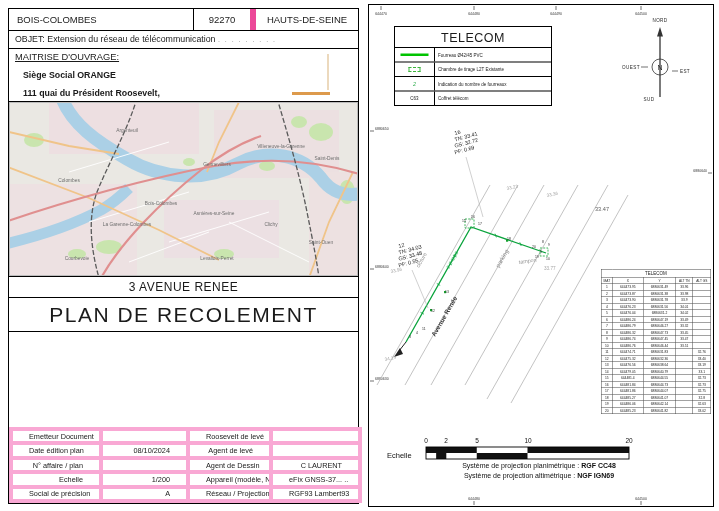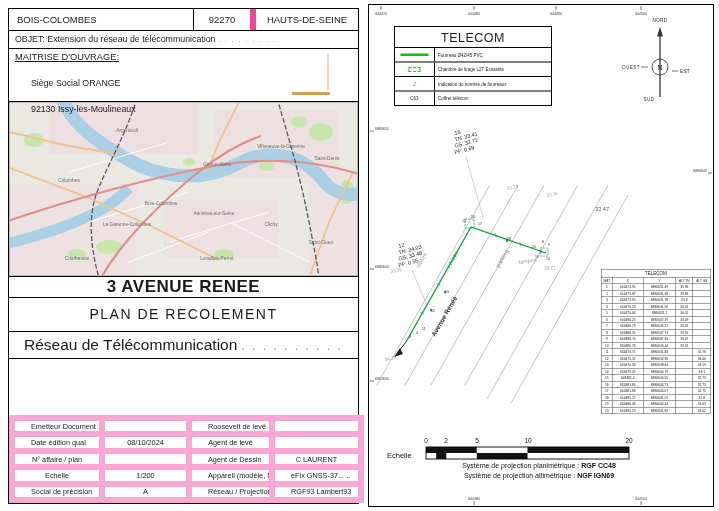--- a/index.html
+++ b/index.html
@@ -10,32 +10,32 @@
   #left{left:8px;top:8px;width:351px;height:496px;display:flex;flex-direction:column;}
   .lp-header{display:flex;border-bottom:1px solid #000;height:21px;font-size:9.5px;align-items:stretch;}
   .lp-header .cell{display:flex;align-items:center;box-sizing:border-box;}
   .c1{flex:0 0 185px;padding-left:8px;border-right:1px solid #000;}
   .c2{flex:0 0 62px;justify-content:center;border-right:6px solid #ec4899;}
   .c3{flex:1;justify-content:center;}
   .lp-objet{height:17px;line-height:17px;border-bottom:1px solid #000;font-size:8.8px;padding-left:6px;white-space:nowrap;}
   .lp-objet .dots{color:#8a8a8a;letter-spacing:1.5px;font-size:7px;}
   .lp-moa{height:53px;border-bottom:1px solid #000;position:relative;font-size:8.8px;padding:3px 0 0 6px;box-sizing:border-box;}
   .lp-moa .moa-title{text-decoration:underline;font-size:9.3px;margin-bottom:5px;}
-  .lp-moa p{margin:16px;line-height:10px;}
+  .lp-moa p{margin:8px;line-height:10px;font-weight:bold;}
   .orange-h{position:absolute;right:28px;bottom:6px;width:38px;height:3px;background:#dd9a4c;}
   .orange-v{position:absolute;right:29px;top:5px;width:2px;height:36px;background:#ecd9bd;}
   .lp-map{height:174px;border-bottom:1px solid #000;overflow:hidden;}
   .lp-map svg{display:block;}
-  .lp-address{height:20px;line-height:20px;text-align:center;font-size:17px;letter-spacing:.5px;border-bottom:1px solid #000;font-weight:bold;}
-  .lp-title{height:33px;line-height:33px;text-align:center;font-size:14px;letter-spacing:1.5px;border-bottom:1px solid #000;}
+  .lp-address{height:20px;line-height:20px;text-align:center;font-size:12px;letter-spacing:.5px;border-bottom:1px solid #000;}
+  .lp-title{height:33px;line-height:33px;text-align:center;font-size:21px;letter-spacing:1.5px;border-bottom:1px solid #000;}
   .lp-sub{height:26px;line-height:26px;text-align:center;font-size:15.5px;border-bottom:1px solid #000;white-space:nowrap;}
   .lp-sub .dots{color:#8a8a8a;font-size:12px;letter-spacing:2px;}
   .lp-spacer{flex:1;}
   table.info{width:100%;border-collapse:collapse;font-size:7.3px;table-layout:fixed;}
-  table.info td{border:6px solid #f9a8d4;height:10.4px;text-align:center;padding:0 16px;overflow:hidden;white-space:nowrap;}
+  table.info td{border:4px solid #f9a8d4;height:10.4px;text-align:right;padding:0 16px;overflow:hidden;white-space:nowrap;}
 
   
   .map-label text{font-size:4.8px;fill:#6d6d6d;}
 
   
   #right{left:368px;top:4px;width:346px;height:503px;}
   #plan{position:absolute;left:0;top:0;}
   .tick-label text{font-size:3.5px;fill:#333;}
   .tick-line{stroke:#333;stroke-width:.7;}
   .grey-line{stroke:#bcbcbc;stroke-width:.9;fill:none;}
@@ -87,21 +87,21 @@
     <div class="cell c2">92270</div>
     <div class="cell c3">HAUTS-DE-SEINE</div>
   </div>
   <div class="lp-objet">
     <span>OBJET: Extension du réseau de télécommunication</span>
     <span class="dots">. . . . . . . . .</span>
   </div>
   <div class="lp-moa">
     <div class="moa-title">MAITRISE D'OUVRAGE:</div>
     <p>Siège Social ORANGE</p>
-    <p>92130 Issy-les-Moulineaux</p>
+    <p>111 quai du Président Roosevelt,</p>
     <span class="orange-v"></span>
     <span class="orange-h"></span>
   </div>
 
   <div class="lp-map">
     <svg width="349" height="174" viewBox="0 0 349 174">
       <rect x="0" y="0" width="349" height="174" fill="#eae8e3"></rect>
       <g opacity="0.55">
         <rect x="40" y="0" width="150" height="52" fill="#f0d9e0"></rect>
         <rect x="205" y="8" width="125" height="68" fill="#efdae1"></rect>
@@ -158,41 +158,37 @@
           <text x="262" y="124" text-anchor="middle">Clichy</text>
           <text x="318" y="58" text-anchor="middle">Saint-Denis</text>
           <text x="312" y="142" text-anchor="middle">Saint-Ouen</text>
         </g>
       <rect x="0.5" y="0.5" width="348" height="173" fill="none" stroke="#bbb"></rect>
     </svg>
   </div>
 
   <div class="lp-address">3 AVENUE RENEE</div>
   <div class="lp-title">PLAN DE RECOLEMENT</div>
-  <div class="lp-sub">
-    <span>Réseau de Télécommunication</span>
-    <span class="dots">. . . . . . . . . .</span>
-  </div>
   <div class="lp-spacer"></div>
   <table class="info">
     <colgroup>
         <col style="width:90px">
         <col style="width:87px">
         <col style="width:83px">
         <col style="width:89px">
       </colgroup>
     <tbody>
         <tr>
           <td>Emetteur Document</td>
           <td></td>
           <td>Roosevelt de levé</td>
           <td></td>
         </tr>
         <tr>
-          <td>Date édition quai</td>
+          <td>Date édition plan</td>
           <td>08/10/2024</td>
           <td>Agent de levé</td>
           <td></td>
         </tr>
         <tr>
           <td>N° affaire / plan</td>
           <td></td>
           <td>Agent de Dessin</td>
           <td>C LAURENT</td>
         </tr>

